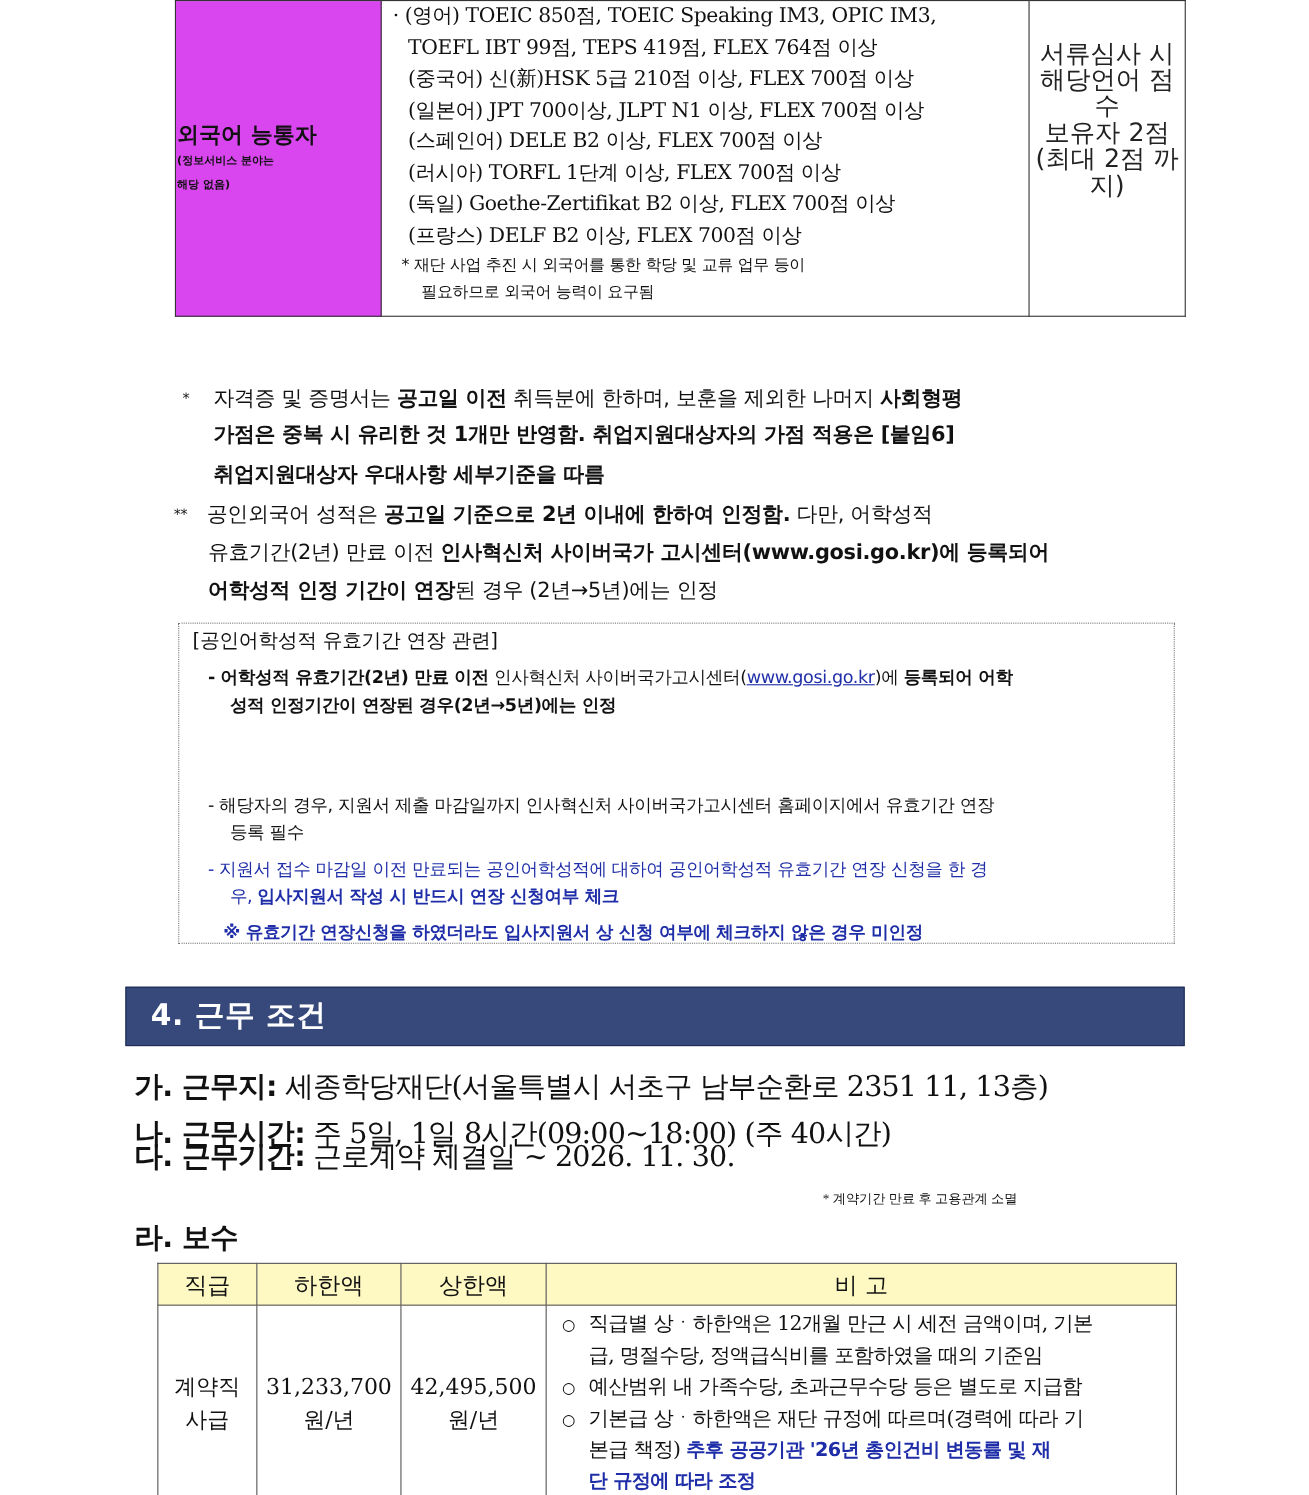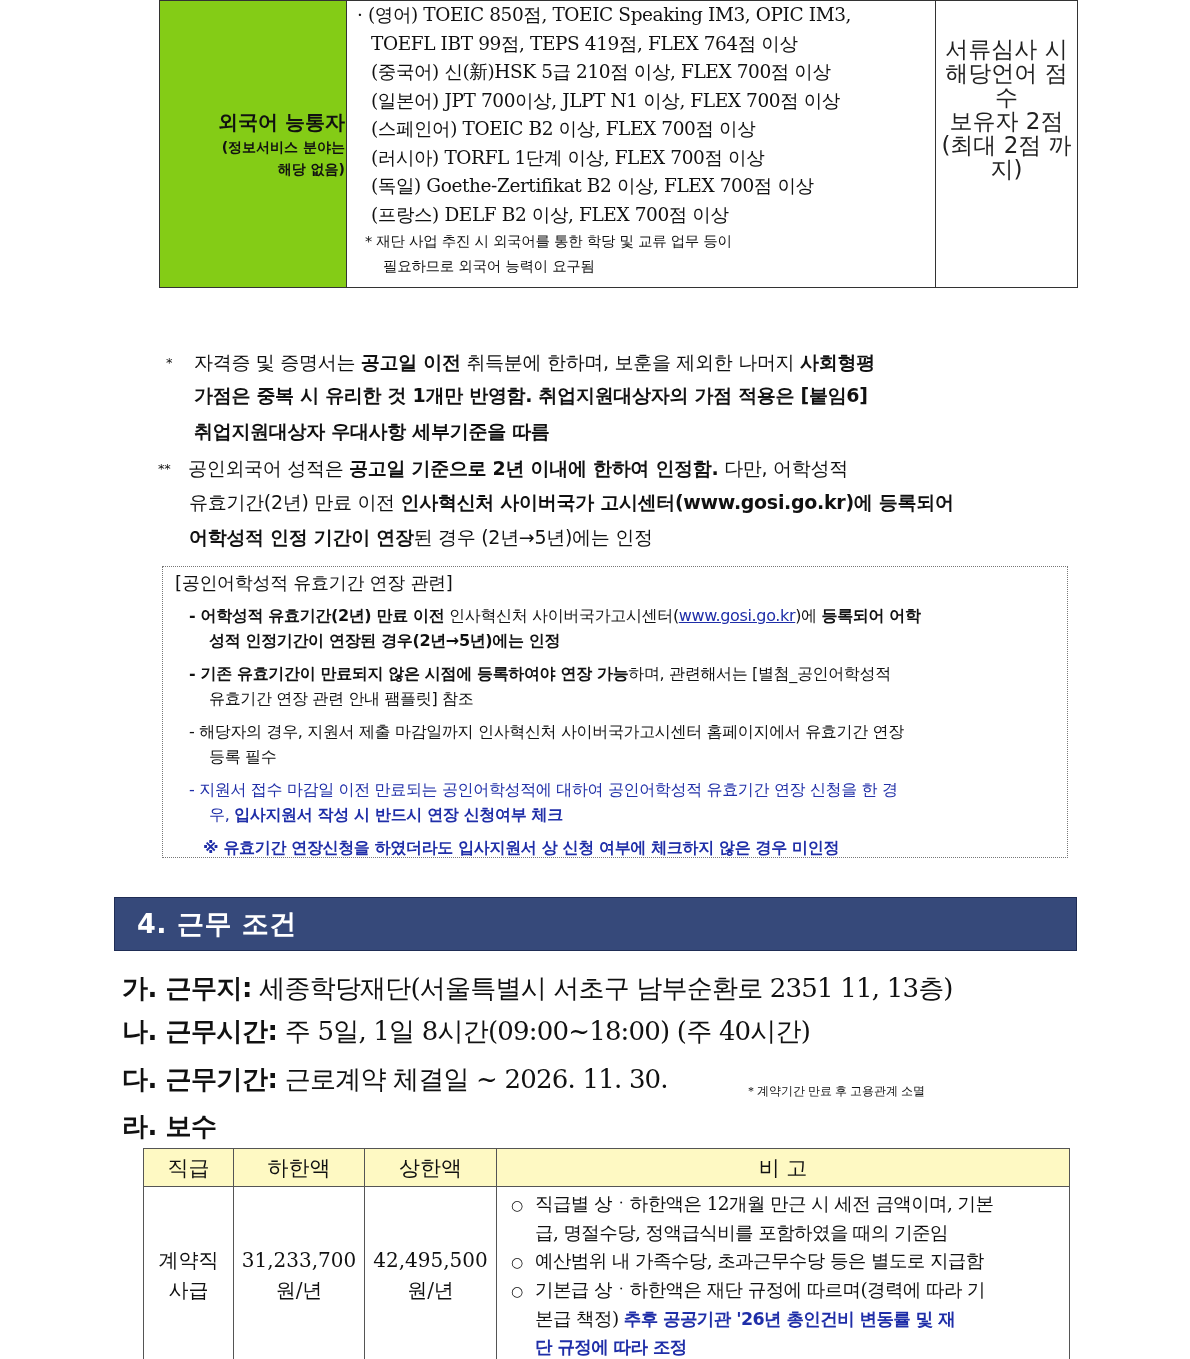--- a/index.html
+++ b/index.html
@@ -1,29 +1,29 @@
 <!DOCTYPE html>
 <html><head>
 <meta charset="utf-8">
 <style>
   html, body { margin:0; padding:0; background:#ffffff; }
   body { width:1190px; height:1359px; position:relative; overflow:hidden; color:#111; }
 
   
   .qtable { position:absolute; left:159px; top:0; width:919px; border-collapse:collapse; }
   .qtable td { border:1.5px solid #333; vertical-align:middle; }
-  .qtable .lbl { background:#84cc16; width:184px; text-align:right; font-family:"DejaVu Sans", sans-serif; font-weight:bold; }
+  .qtable .lbl { background:#d946ef; width:184px; text-align:left; font-family:"DejaVu Sans", sans-serif; font-weight:bold; }
   .qtable .content { width:578px; padding:0 0 0 10px; font-family:"DejaVu Serif","Liberation Serif", serif; }
   .qtable .pts { text-align:center; font-family:"DejaVu Sans", sans-serif; font-size:23px; line-height:24px; color:#222; }
   .lang-line { font-size:18.5px; line-height:28.5px; white-space:nowrap; letter-spacing:-0.4px; }
   .lang-line.indent { padding-left:14px; }
   .lang-note { font-family:"DejaVu Sans", sans-serif; font-size:14.5px; line-height:25px; white-space:nowrap; padding-left:8px; letter-spacing:-0.3px; }
   .lang-note.cont { padding-left:26px; }
   .lbl-main { font-size:20px; line-height:28px; }
-  .lbl-sub { font-size:14px; line-height:22px; }
+  .lbl-sub { font-size:10px; line-height:22px; }
 
   
   .note { position:absolute; font-family:"DejaVu Sans", sans-serif; font-size:19px; line-height:33px; white-space:nowrap; letter-spacing:-0.3px; }
   .note b { font-weight:bold; }
   .mark { font-size:13px; display:inline-block; width:28px; vertical-align:top; }
 
   
   .dotbox { position:absolute; left:162px; top:566px; width:906px; height:292px; border:1px dotted #777; box-sizing:border-box; font-family:"DejaVu Sans", sans-serif; }
   .box-title { position:absolute; left:12px; top:2px; font-size:18px; line-height:28px; letter-spacing:-0.3px; }
   .bitem { position:absolute; left:26px; font-size:16px; line-height:25px; white-space:nowrap; letter-spacing:-0.35px; }
@@ -59,21 +59,21 @@
     <td class="lbl" style="height:284px;">
       <div class="lbl-main">외국어 능통자</div>
       <div class="lbl-sub">(정보서비스 분야는</div>
       <div class="lbl-sub">해당 없음)</div>
     </td>
     <td class="content" style="vertical-align:top; padding-top:0;">
       <div class="lang-line">· (영어) TOEIC 850점, TOEIC Speaking IM3, OPIC IM3,</div>
       <div class="lang-line indent">TOEFL IBT 99점, TEPS 419점, FLEX 764점 이상</div>
       <div class="lang-line indent">(중국어) 신(新)HSK 5급 210점 이상, FLEX 700점 이상</div>
       <div class="lang-line indent">(일본어) JPT 700이상, JLPT N1 이상, FLEX 700점 이상</div>
-      <div class="lang-line indent">(스페인어) TOEIC B2 이상, FLEX 700점 이상</div>
+      <div class="lang-line indent">(스페인어) DELE B2 이상, FLEX 700점 이상</div>
       <div class="lang-line indent">(러시아) TORFL 1단계 이상, FLEX 700점 이상</div>
       <div class="lang-line indent">(독일) Goethe-Zertifikat B2 이상, FLEX 700점 이상</div>
       <div class="lang-line indent">(프랑스) DELF B2 이상, FLEX 700점 이상</div>
       <div class="lang-note">* 재단 사업 추진 시 외국어를 통한 학당 및 교류 업무 등이</div>
       <div class="lang-note cont">필요하므로 외국어 능력이 요구됨</div>
     </td>
     <td class="pts">
       <div>서류심사 시</div>
       <div>해당언어 점수</div>
       <div>보유자 2점</div>
@@ -101,24 +101,20 @@
 </div>
 
 <div class="dotbox">
   <div class="box-title">[공인어학성적 유효기간 연장 관련]</div>
 
   <div class="bitem" style="top:36px;">
     <b>- 어학성적 유효기간(2년) 만료 이전</b><span> 인사혁신처 사이버국가고시센터(</span><span class="link">www.gosi.go.kr</span><span>)에 </span><b>등록되어 어학</b>
     <b class="cont">성적 인정기간이 연장된 경우(2년→5년)에는 인정</b>
   </div>
 
-  <div class="bitem" style="top:94px;">
-    <b>- 기존 유효기간이 만료되지 않은 시점에 등록하여야 연장 가능</b><span>하며, 관련해서는 [별첨_공인어학성적</span>
-    <span class="cont">유효기간 연장 관련 안내 팸플릿] 참조</span>
-  </div>
 
   <div class="bitem" style="top:152px;">
     <span>- 해당자의 경우, 지원서 제출 마감일까지 인사혁신처 사이버국가고시센터 홈페이지에서 유효기간 연장</span>
     <span class="cont">등록 필수</span>
   </div>
 
   <div class="bitem bluebold" style="top:268px; left:40px;">※ 유효기간 연장신청을 하였더라도 입사지원서 상 신청 여부에 체크하지 않은 경우 미인정</div>
 
   <div class="bitem blue" style="top:210px;">
     <span>- 지원서 접수 마감일 이전 만료되는 공인어학성적에 대하여 공인어학성적 유효기간 연장 신청을 한 경</span>
@@ -129,21 +125,21 @@
 <div class="section-bar">
   <span>4. 근무 조건</span>
 </div>
 
 <div class="cond" style="top:970px;">
   <b>가. 근무지:</b><span> 세종학당재단(서울특별시 서초구 남부순환로 2351 11, 13층)</span>
 </div>
 <div class="cond" style="top:1013px;">
   <b>나. 근무시간:</b><span> 주 5일, 1일 8시간(09:00~18:00) (주 40시간)</span>
 </div>
-<div class="cond" style="top:1061px;">
+<div class="cond" style="top:1034px;">
   <b>다. 근무기간:</b><span> 근로계약 체결일 ~ 2026. 11. 30.</span>
 </div>
 <div class="cond" style="top:1068px; left:748px;">
   <span class="small">* 계약기간 만료 후 고용관계 소멸</span>
 </div>
 <div class="cond" style="top:1108px;">
   <b>라. 보수</b>
 </div>
 
 <table class="ptable">

